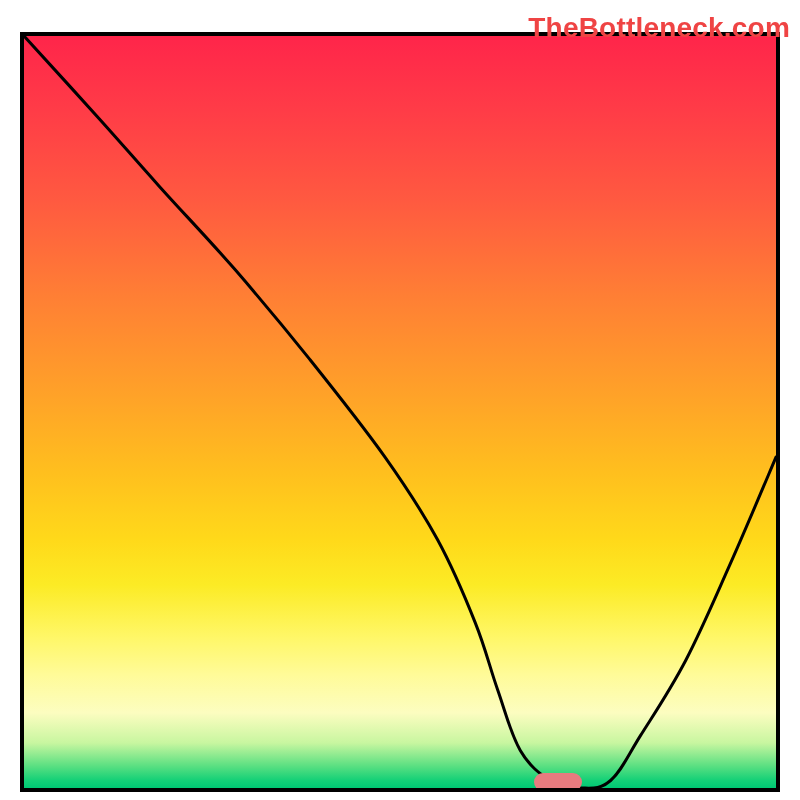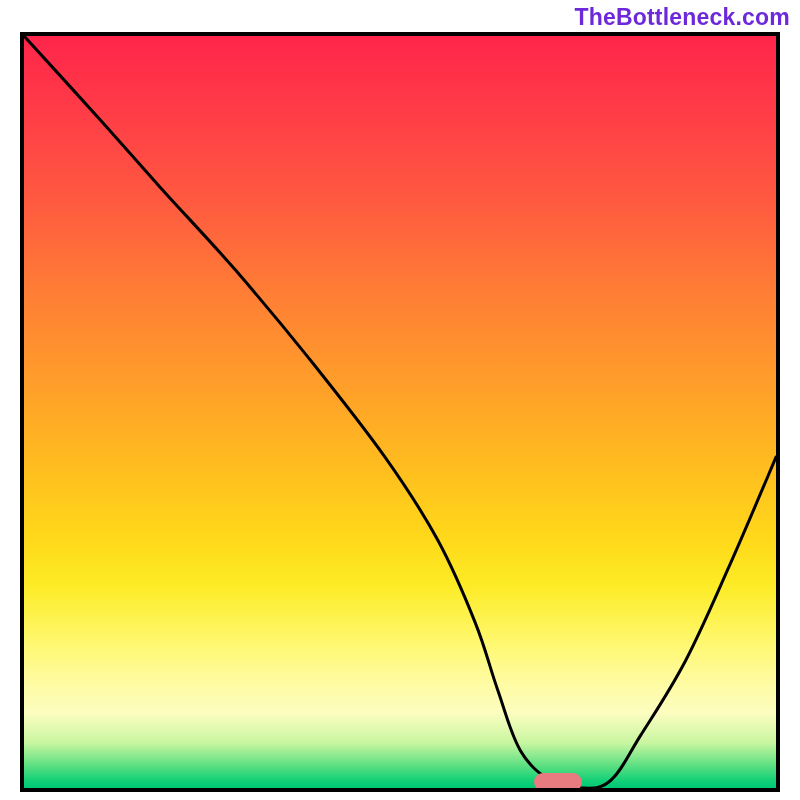--- a/index.html
+++ b/index.html
@@ -6,25 +6,25 @@
     margin: 0;
     padding: 0;
     width: 800px;
     height: 800px;
     background: #ffffff;
     font-family: Arial, Helvetica, sans-serif;
     overflow: hidden;
   }
   .watermark {
     position: absolute;
-    top: 4px;
+    top: 12px;
     right: 10px;
-    font-size: 23px;
+    font-size: 28px;
     font-weight: bold;
-    color: #6d28d9;
+    color: #ef4444;
     letter-spacing: 0.2px;
     z-index: 10;
   }
   .frame {
     position: absolute;
     left: 20px;
     top: 32px;
     width: 760px;
     height: 760px;
     background: #000000;

